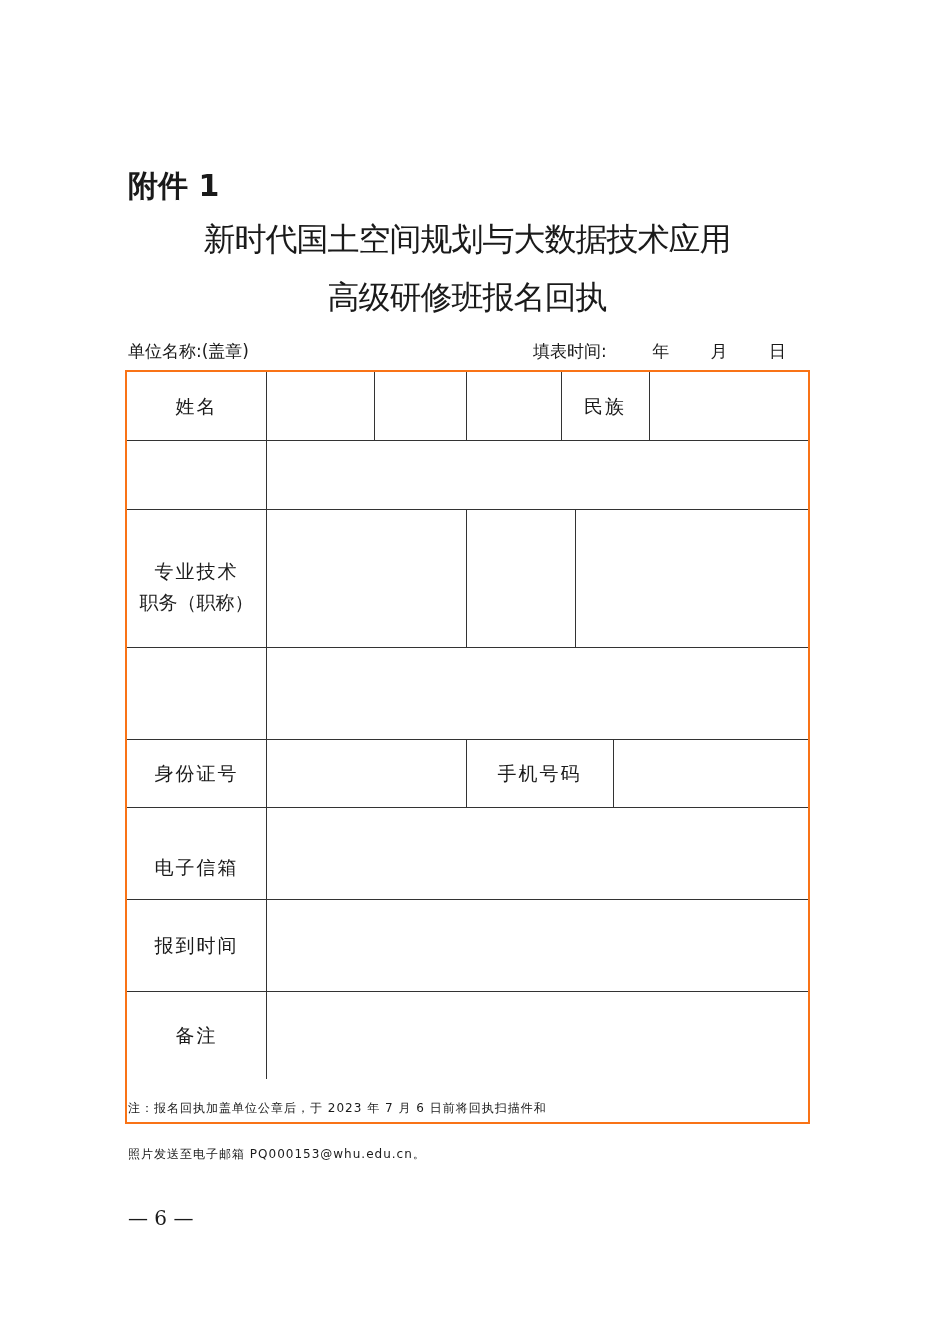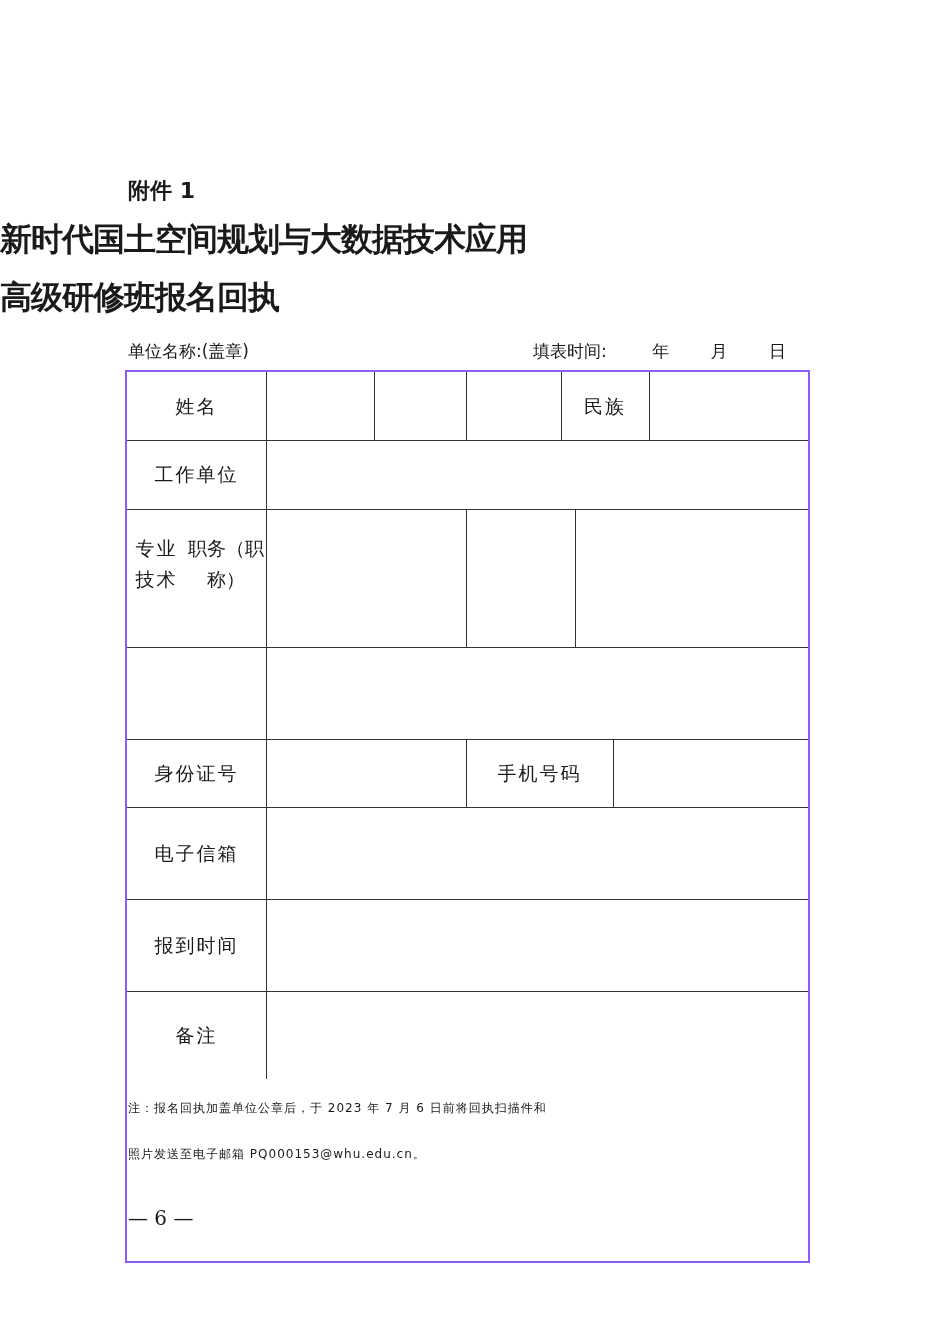--- a/index.html
+++ b/index.html
@@ -1,27 +1,27 @@
 <!DOCTYPE html>
 <html><head>
   <meta charset="utf-8">
   <style>
     html, body { margin: 0; padding: 0; background: #ffffff; }
     body { width: 934px; height: 1324px; position: relative; overflow: hidden;
       font-family: "DejaVu Serif", "Liberation Serif", serif; color: #1a1a1a; }
     .abs { position: absolute; white-space: nowrap; }
-    .attachment { left: 128px; top: 176px; font-size: 22px; font-weight: bold; font-family: "DejaVu Sans", sans-serif; }
-    .title { left: 0; width: 934px; font-size: 32px; font-weight: bold; font-family: "DejaVu Sans", sans-serif; letter-spacing: -1px; }
+    .attachment { left: 128px; top: 166px; font-size: 30px; font-weight: bold; font-family: "DejaVu Sans", sans-serif; }
+    .title { left: 0; width: 934px; text-align: center; font-size: 32px; font-weight: normal; font-family: "DejaVu Sans", sans-serif; letter-spacing: -1px; }
     .t1 { top: 218px; }
     .t2 { top: 276px; }
     .meta { top: 340px; font-size: 17px; font-family: "DejaVu Sans", sans-serif; }
     .meta-left { left: 128px; }
     .meta-right { left: 533px; }
     .date-unit { display: inline-block; }
-    .table { position: absolute; left: 125px; top: 370px; width: 685px; height: 893px; border: 2px solid #8b5cf6; box-sizing: border-box; }
+    .table { position: absolute; left: 125px; top: 370px; width: 685px; height: 754px; border: 2px solid #f97316; box-sizing: border-box; }
     .cell { position: absolute; box-sizing: border-box; display: flex; align-items: center; justify-content: center; text-align: center;
       font-family: "DejaVu Sans", sans-serif; font-size: 19px; line-height: 31px; letter-spacing: 2px; }
     .hline { position: absolute; left: 0; right: 0; height: 0; border-top: 1.5px solid #333; }
     .vline { position: absolute; width: 0; border-left: 1.5px solid #333; }
     .note { left: 128px; font-size: 12px; font-family: "DejaVu Sans", sans-serif; letter-spacing: 1px; }
     .n1 { top: 1100px; }
     .n2 { top: 1146px; }
     .page-num { left: 128px; top: 1206px; font-size: 20px; }
   </style>
 </head>
@@ -61,38 +61,37 @@
 
   <div class="vline" style="left:339px; top:367px; height:68px"></div>
   <div class="vline" style="left:486px; top:367px; height:68px"></div>
 
   <div class="cell" style="left:0; top:0; width:139px; height:68px">姓名</div>
   <div class="cell" style="left:139px; top:0; width:108px; height:68px"></div>
   <div class="cell" style="left:339px; top:0; width:95px; height:68px"></div>
   <div class="cell" style="left:434px; top:0; width:88px; height:68px">民族</div>
   <div class="cell" style="left:522px; top:0; width:159px; height:68px"></div>
 
-  <div class="cell" style="left:0; top:68px; width:139px; height:69px">工作单位</div>
   <div class="cell" style="left:139px; top:68px; width:542px; height:69px"></div>
 
-  <div class="cell" style="left:0; top:123px; width:139px; height:138px; flex-direction:row">
+  <div class="cell" style="left:0; top:146px; width:139px; height:138px; flex-direction:column">
     <span>专业技术</span>
     <span style="letter-spacing:0">职务（职称）</span>
   </div>
   <div class="cell" style="left:139px; top:137px; width:200px; height:138px"></div>
   <div class="cell" style="left:448px; top:137px; width:233px; height:138px"></div>
 
   <div class="cell" style="left:139px; top:275px; width:542px; height:92px"></div>
 
   <div class="cell" style="left:0; top:367px; width:139px; height:68px">身份证号</div>
   <div class="cell" style="left:139px; top:367px; width:200px; height:68px"></div>
   <div class="cell" style="left:339px; top:367px; width:147px; height:68px">手机号码</div>
   <div class="cell" style="left:486px; top:367px; width:195px; height:68px"></div>
 
-  <div class="cell" style="left:0; top:435px; width:139px; height:92px">电子信箱</div>
+  <div class="cell" style="left:0; top:449px; width:139px; height:92px">电子信箱</div>
   <div class="cell" style="left:139px; top:435px; width:542px; height:92px"></div>
 
   <div class="cell" style="left:0; top:527px; width:139px; height:92px">报到时间</div>
   <div class="cell" style="left:139px; top:527px; width:542px; height:92px"></div>
 
   <div class="cell" style="left:0; top:619px; width:139px; height:88px">备注</div>
   <div class="cell" style="left:139px; top:619px; width:542px; height:88px"></div>
 </div>
 
 <div class="abs note n1">注：报名回执加盖单位公章后，于 2023 年 7 月 6 日前将回执扫描件和</div>

